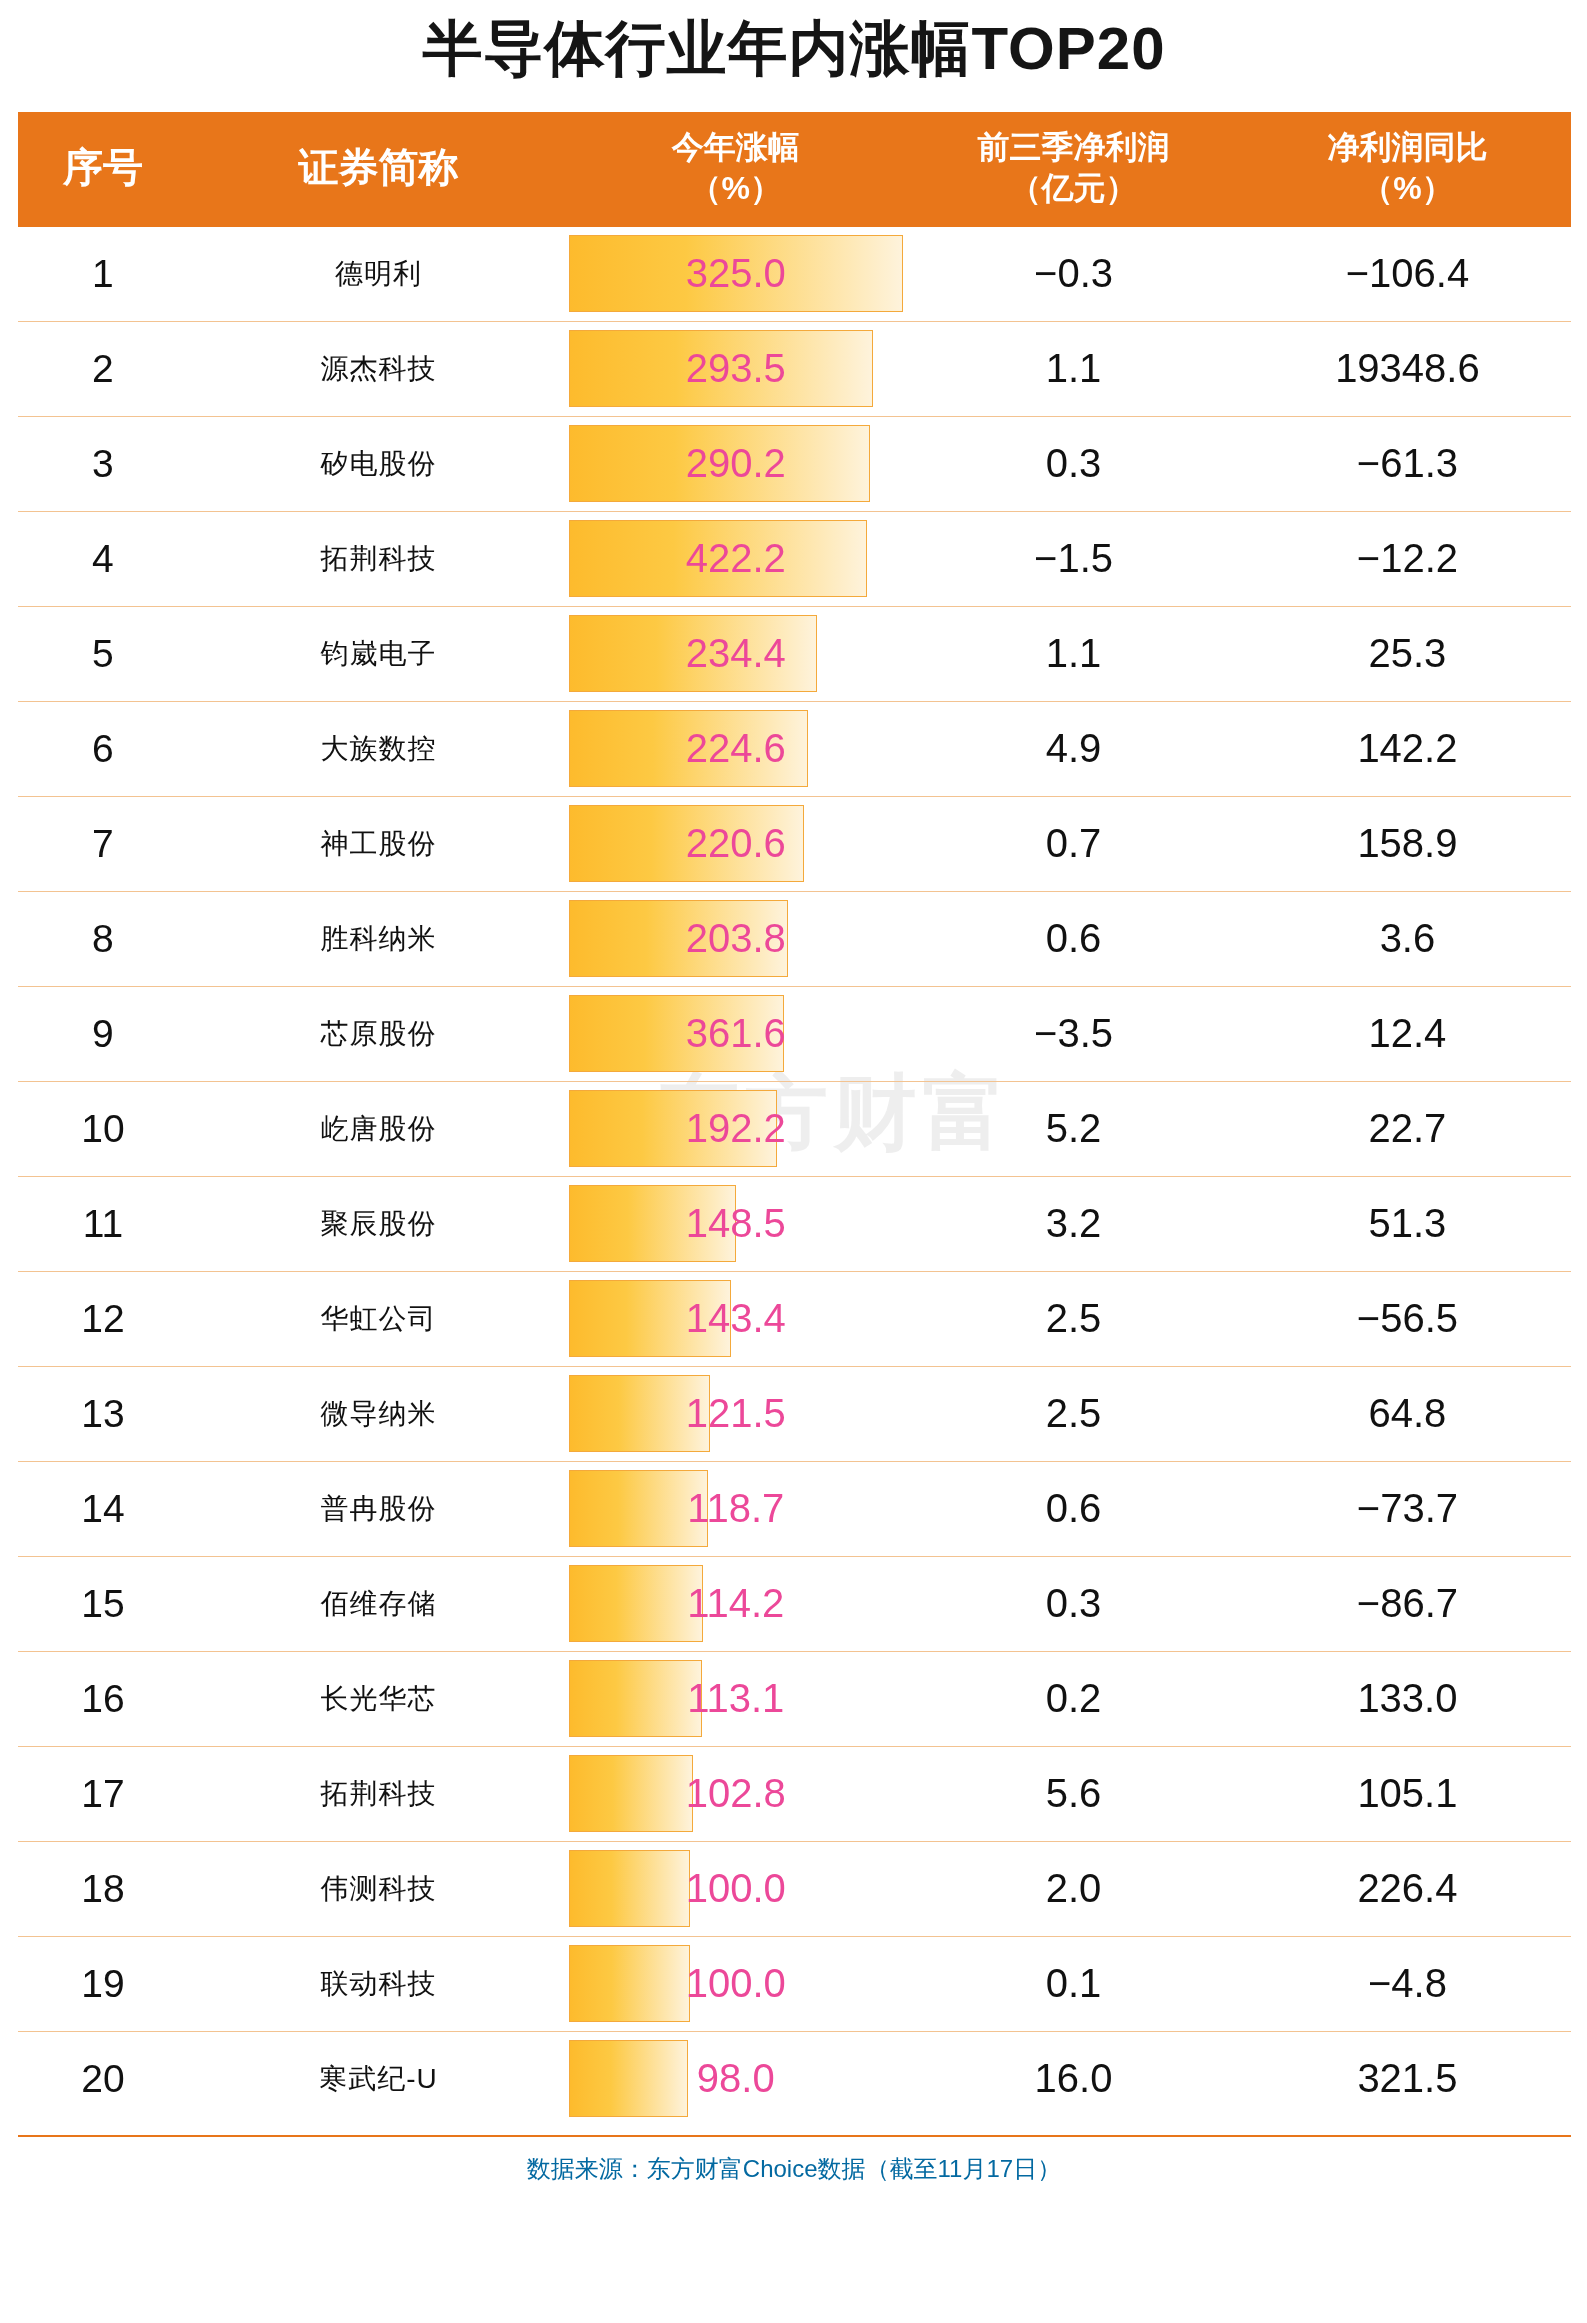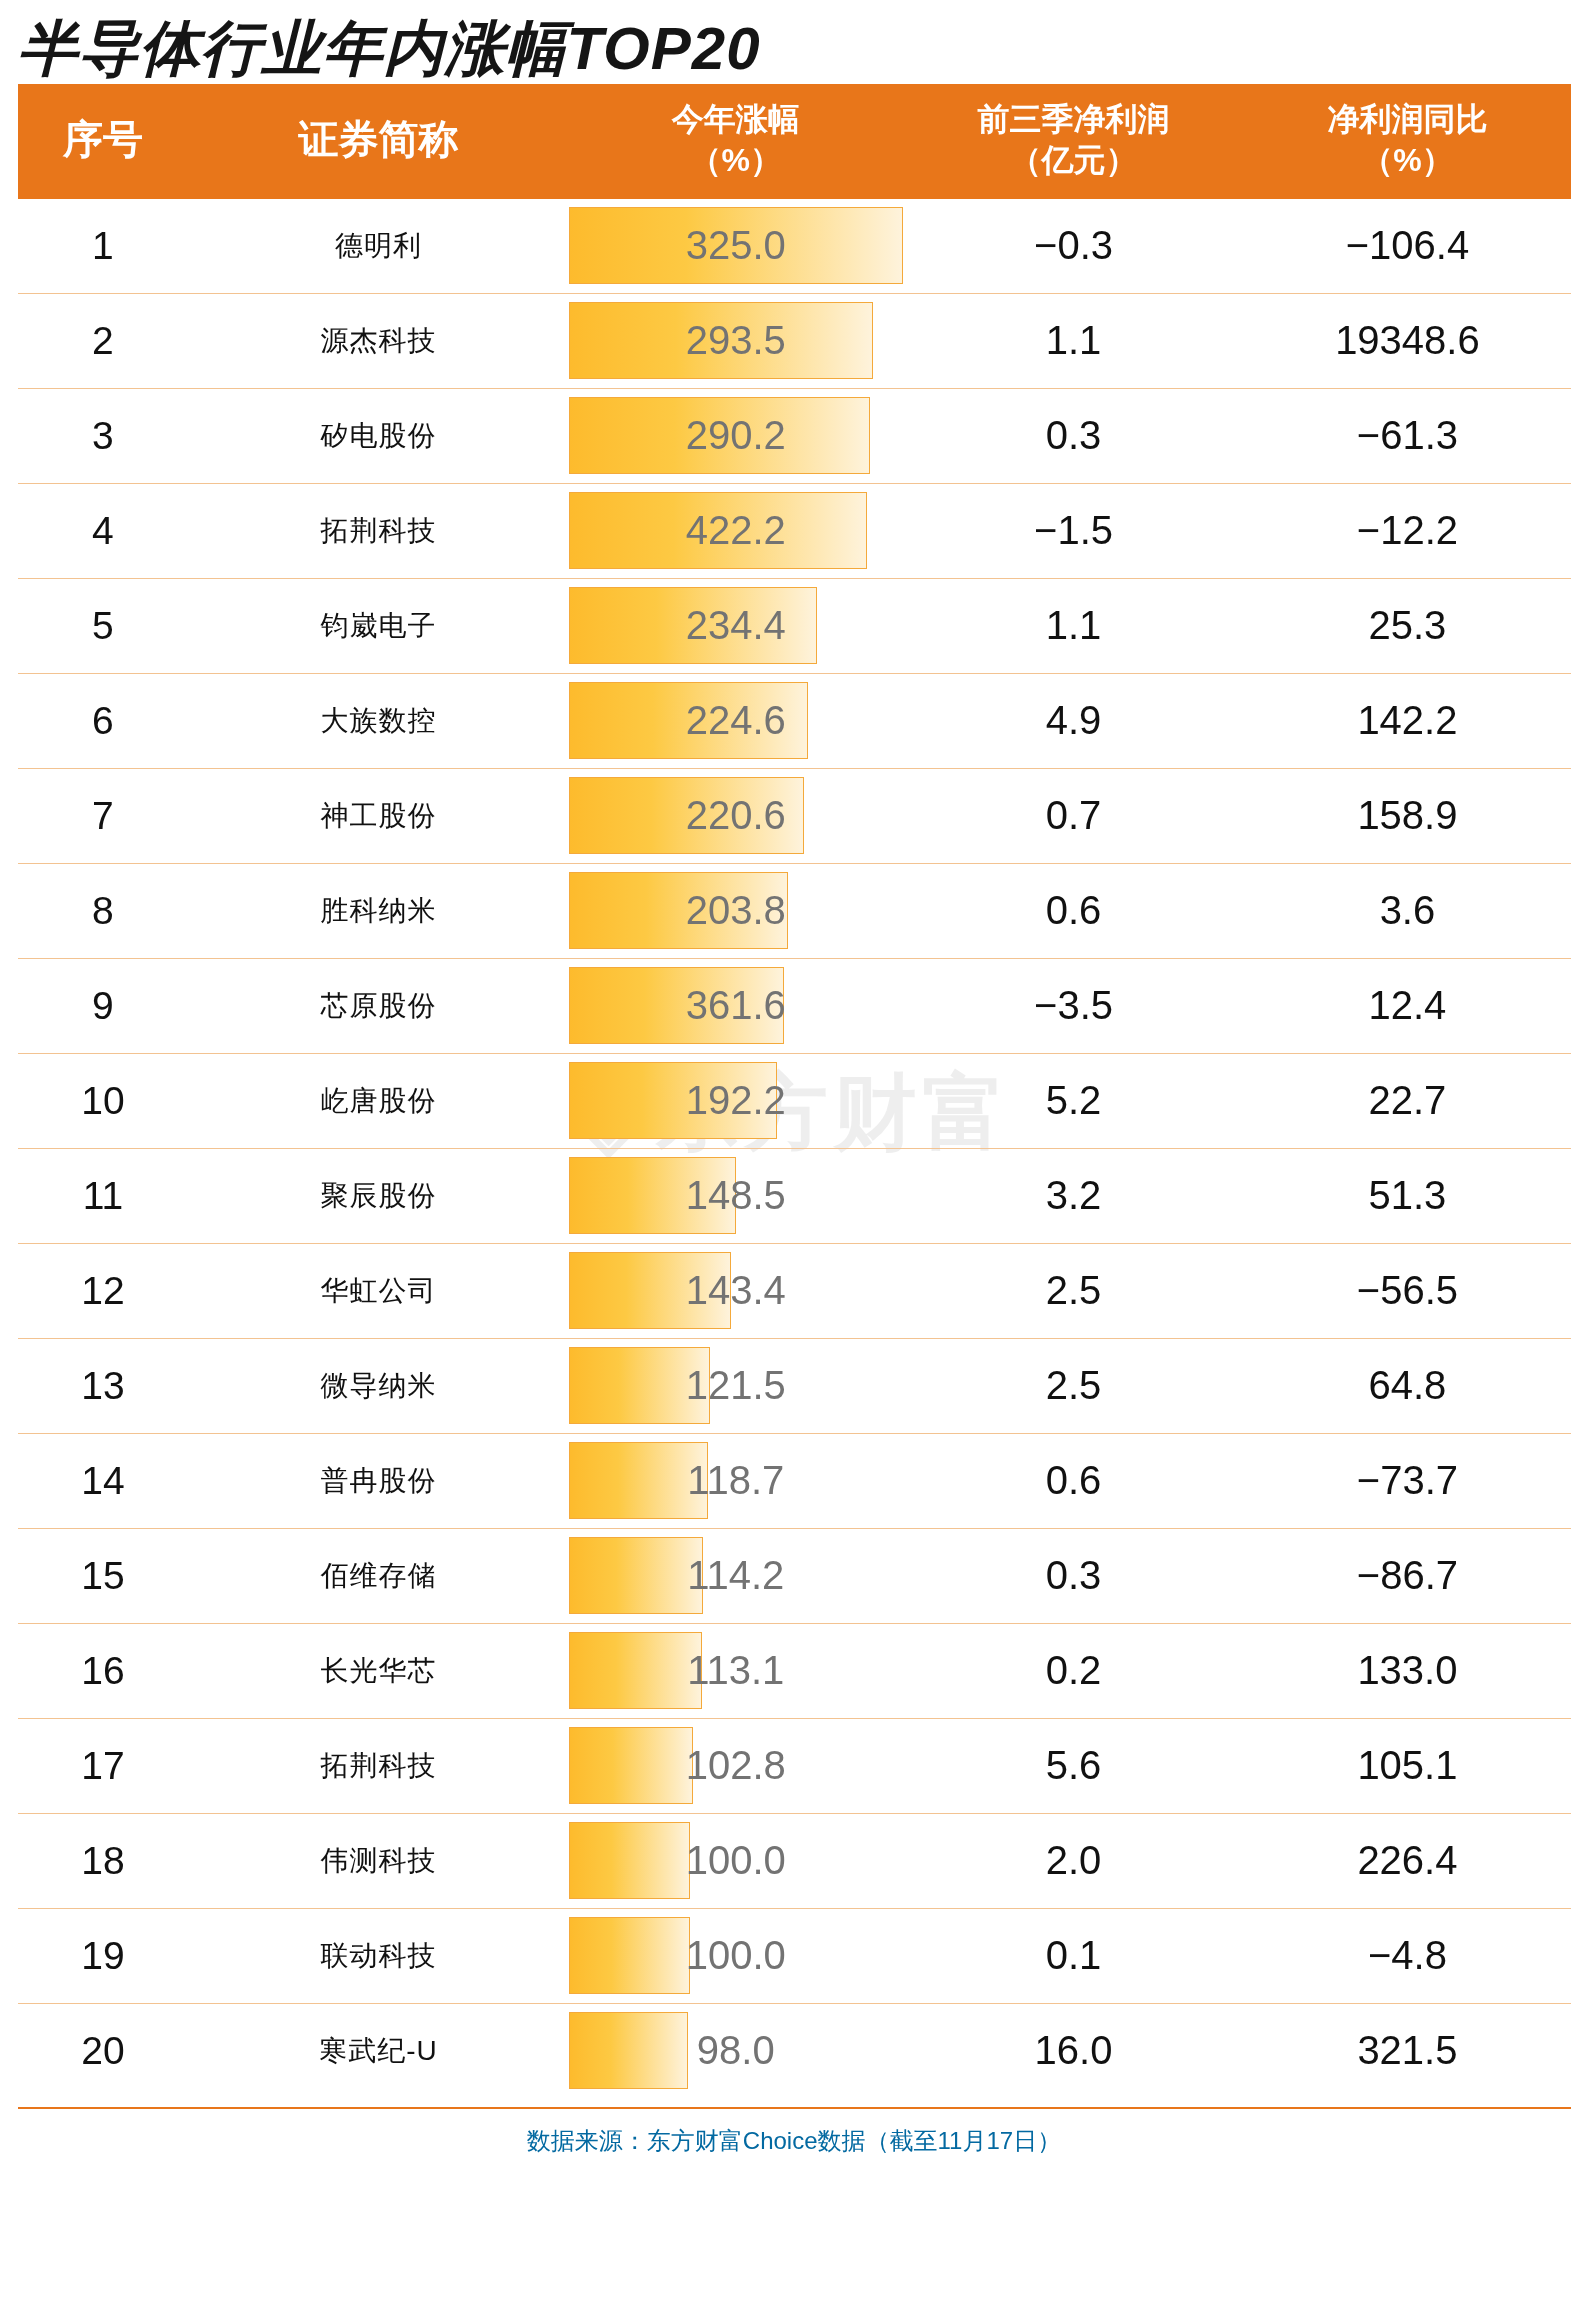--- a/index.html
+++ b/index.html
@@ -18,26 +18,26 @@
   .page {
     position: relative;
     width: 1588px;
     height: 2323px;
     box-sizing: border-box;
     padding: 0 17.5px;
   }
   .title {
     font-size: 60px;
     font-weight: bold;
+    text-align: center;
     color: #151515;
     letter-spacing: 1px;
     padding-top: 13.6px;
-    padding-bottom: 1px;
+    padding-bottom: 29px;
     line-height: 1.15;
-    font-style: italic;
   }
   table.rank {
     width: 100%;
     border-collapse: collapse;
     table-layout: fixed;
     position: relative;
     z-index: 2;
   }
   table.rank col.c0 { width: 11.0%; }
   table.rank col.c1 { width: 24.5%; }
@@ -92,21 +92,21 @@
     top: 8.7px;
     bottom: 8.7px;
     background: linear-gradient(90deg, #FDBB2D 0%, #FDC943 35%, #FEE9B8 85%, #FEF3DC 100%);
     border: 1px solid #F4A93B;
     box-sizing: border-box;
   }
   .barval {
     position: relative;
     z-index: 3;
     font-size: 40px;
-    color: #737373;
+    color: #ec4899;
   }
 
   .watermark {
     position: absolute;
     left: 0;
     right: 0;
     top: 1058px;
     text-align: center;
     font-size: 83px;
     font-weight: bold;

